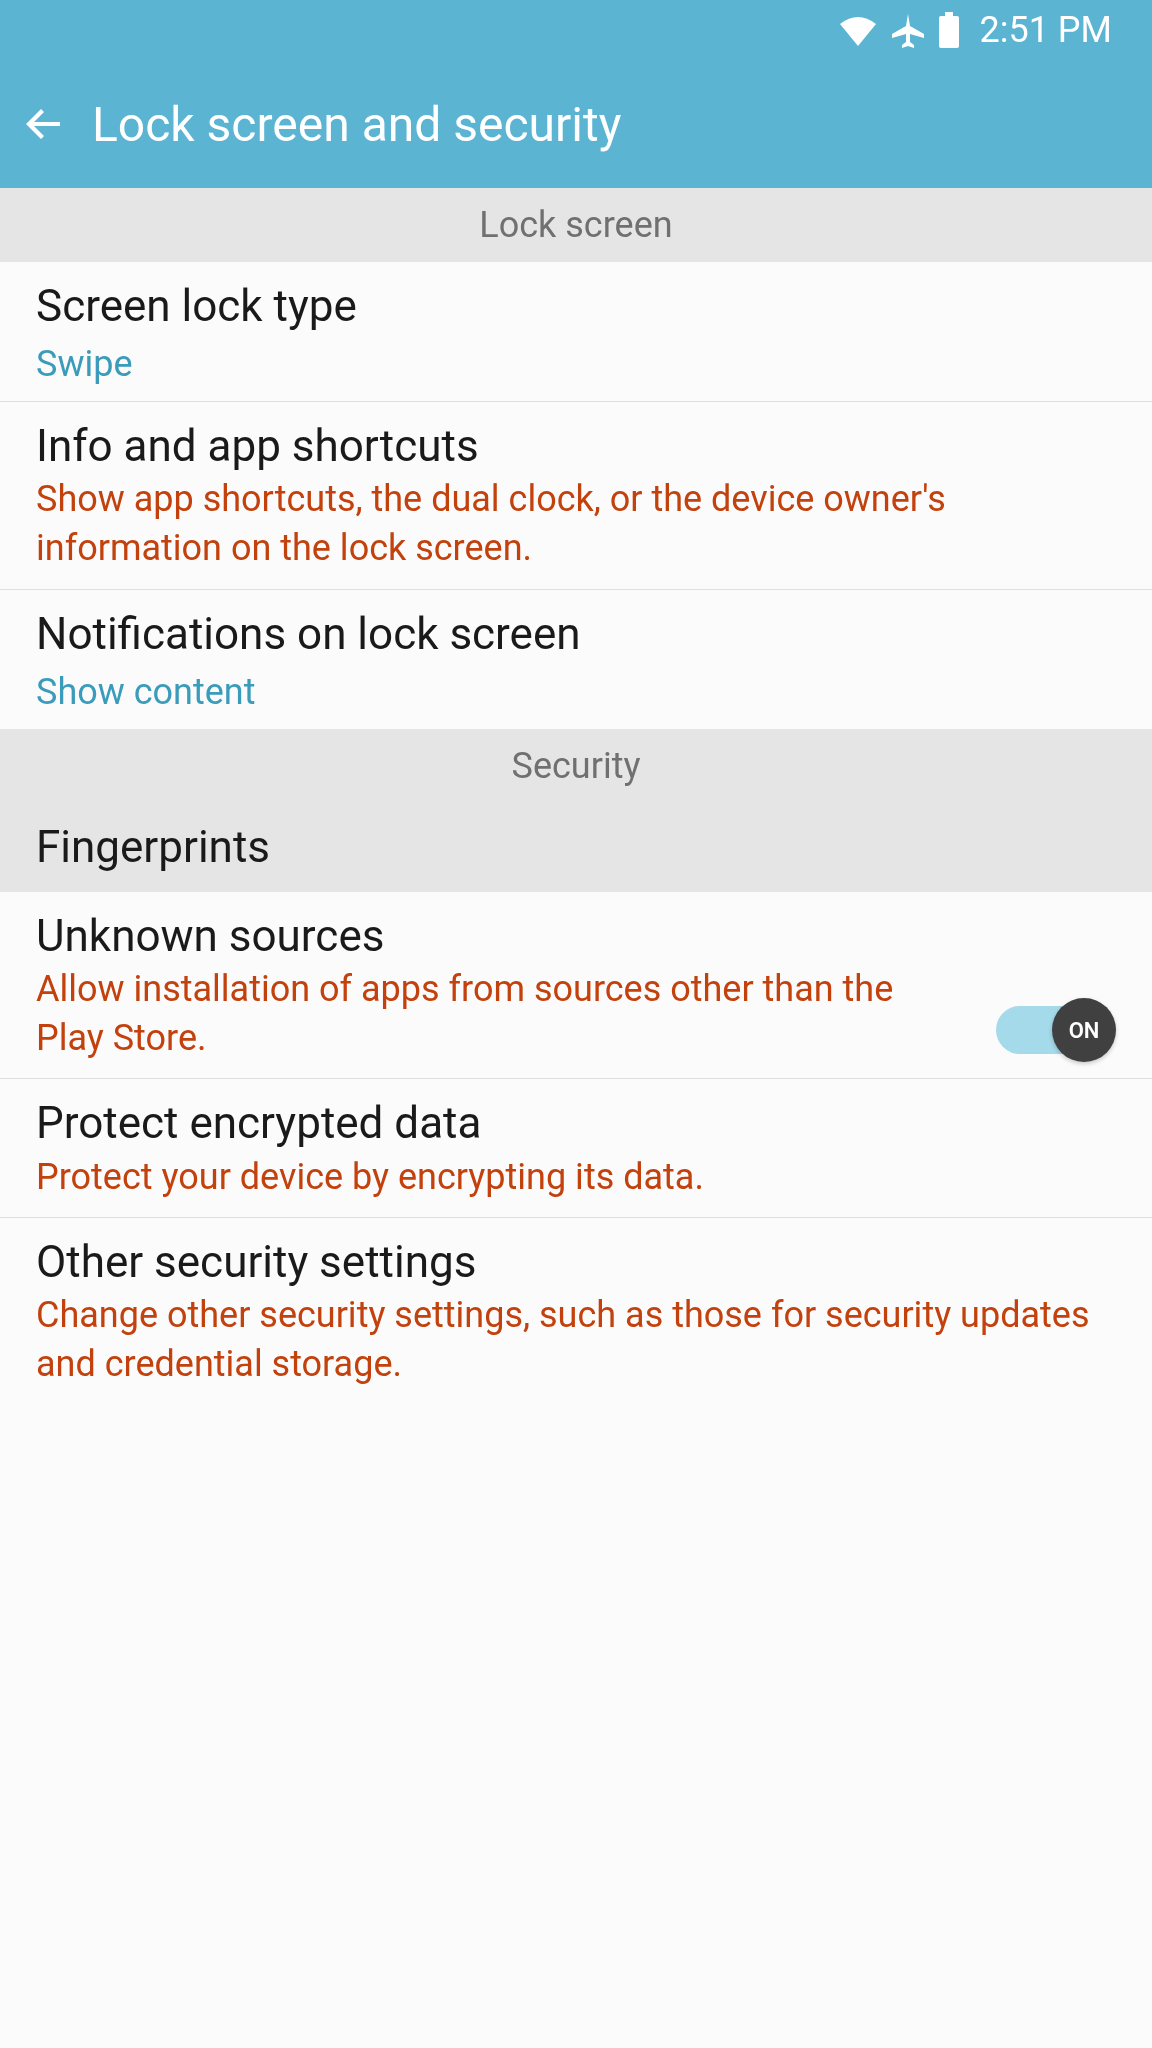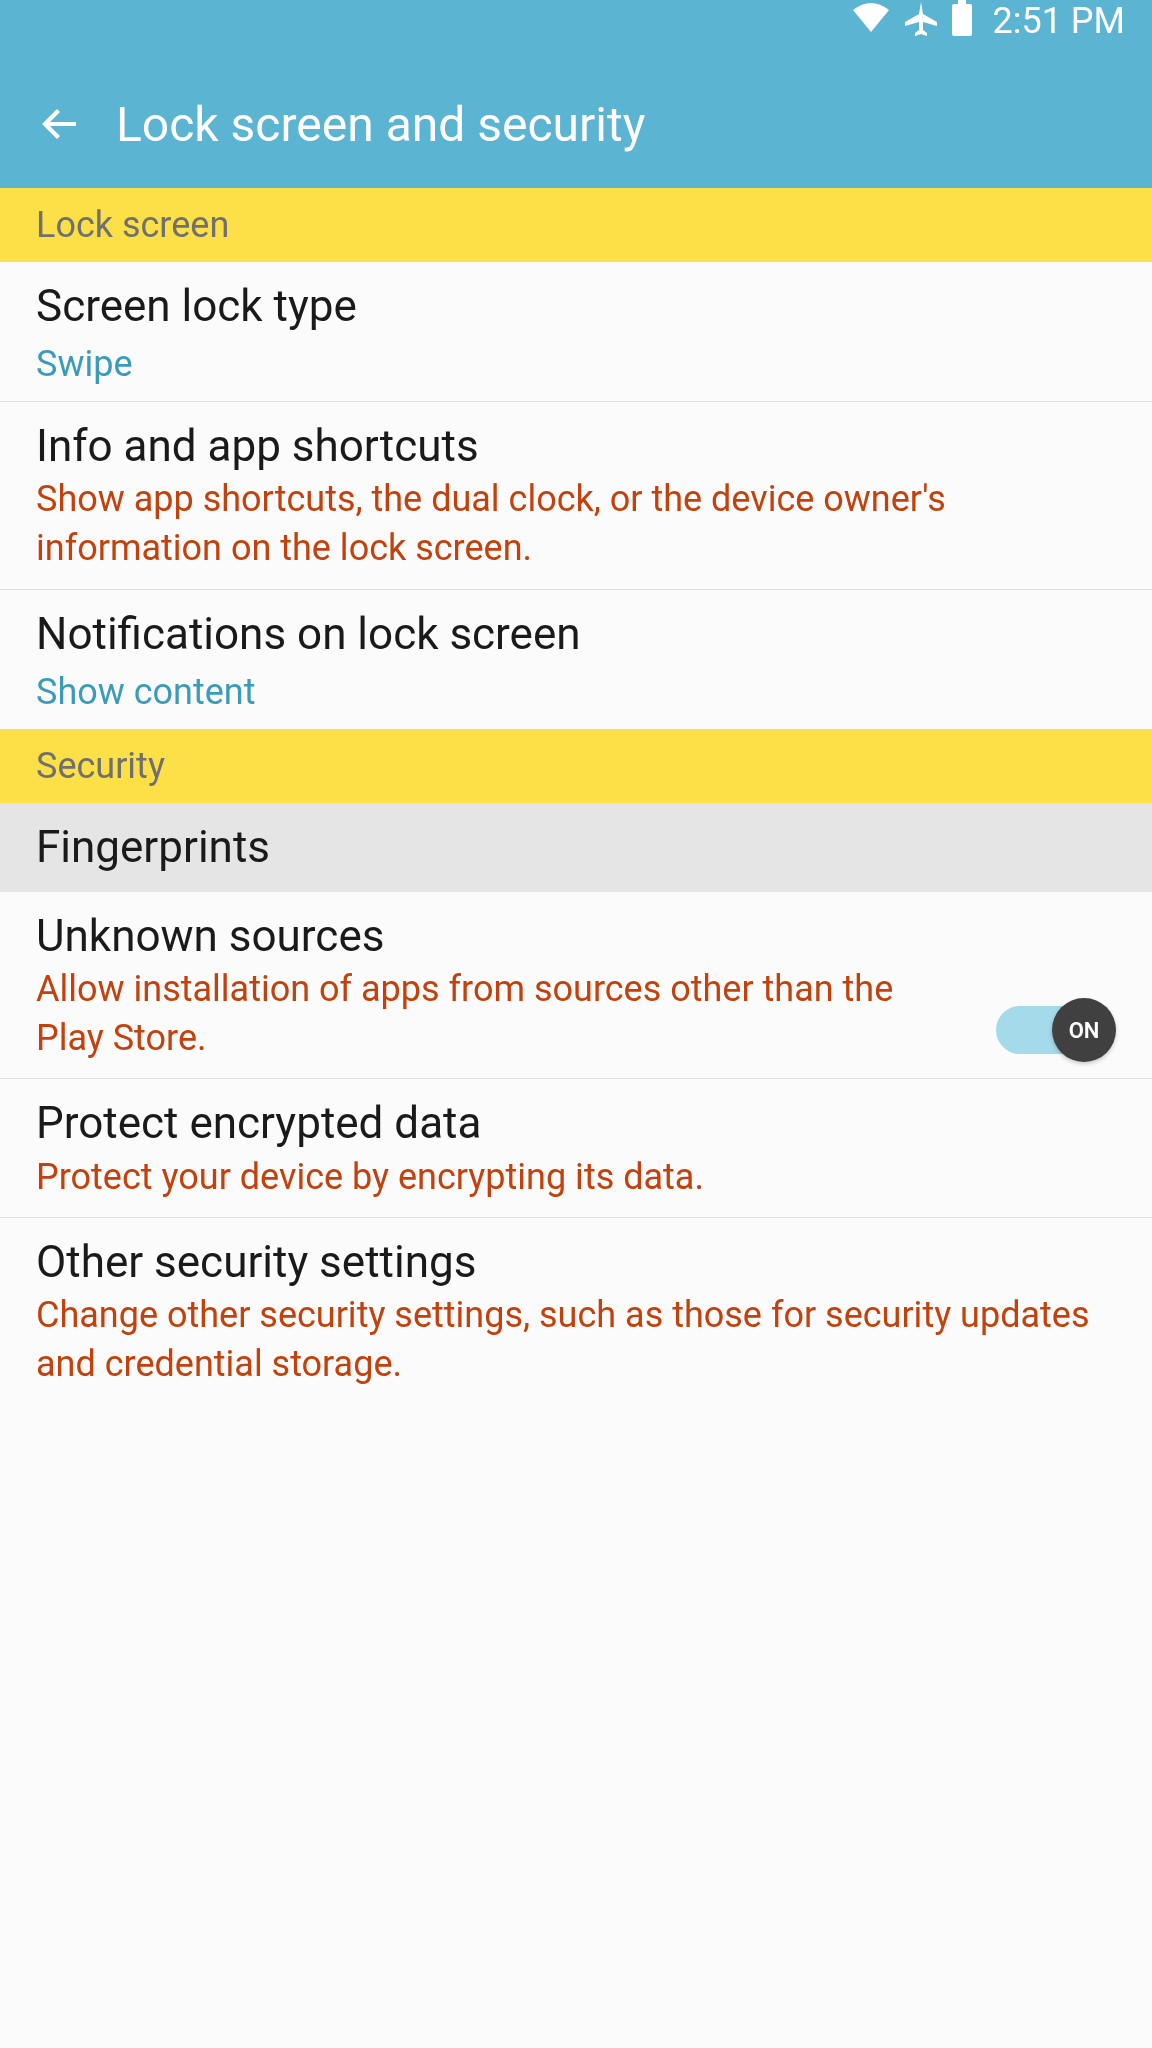--- a/index.html
+++ b/index.html
@@ -12,58 +12,59 @@
       width: 1152px;
       height: 2048px;
       background: #fbfbfb;
       overflow: hidden;
     }
     .status-bar {
       background: #5cb4d3;
       height: 60px;
       display: flex;
       justify-content: flex-end;
-      align-items: flex-start;
-      padding-right: 27px;
+      align-items: center;
+      padding-right: 40px;
       gap: 12px;
       color: white;
     }
     .status-bar .wifi-icon svg,
     .status-bar .airplane-icon svg,
     .status-bar .battery-icon svg {
       display: block;
     }
     .status-bar .time {
       font-size: 36px;
       font-weight: 400;
       margin-left: 8px;
     }
     .header {
       background: #5cb4d3;
       height: 128px;
       display: flex;
       align-items: center;
-      padding-left: 36px;
-      gap: 32px;
+      padding-left: 20px;
+      gap: 24px;
     }
     .back-arrow {
       color: white;
       display: flex;
       align-items: center;
     }
     .header-title {
       color: white;
       font-size: 48px;
       font-weight: 400;
     }
     .section-header {
-      background: #fde047;
+      background: #e5e5e5;
       padding: 16px 36px;
       color: #707070;
       font-size: 36px;
+      text-align: center;
     }
     .list-item {
       background: #fbfbfb;
       padding: 16px 36px;
       border-bottom: 1px solid #e0e0e0;
     }
     .list-item.no-border {
       border-bottom: none;
     }
     .list-item.highlighted {

